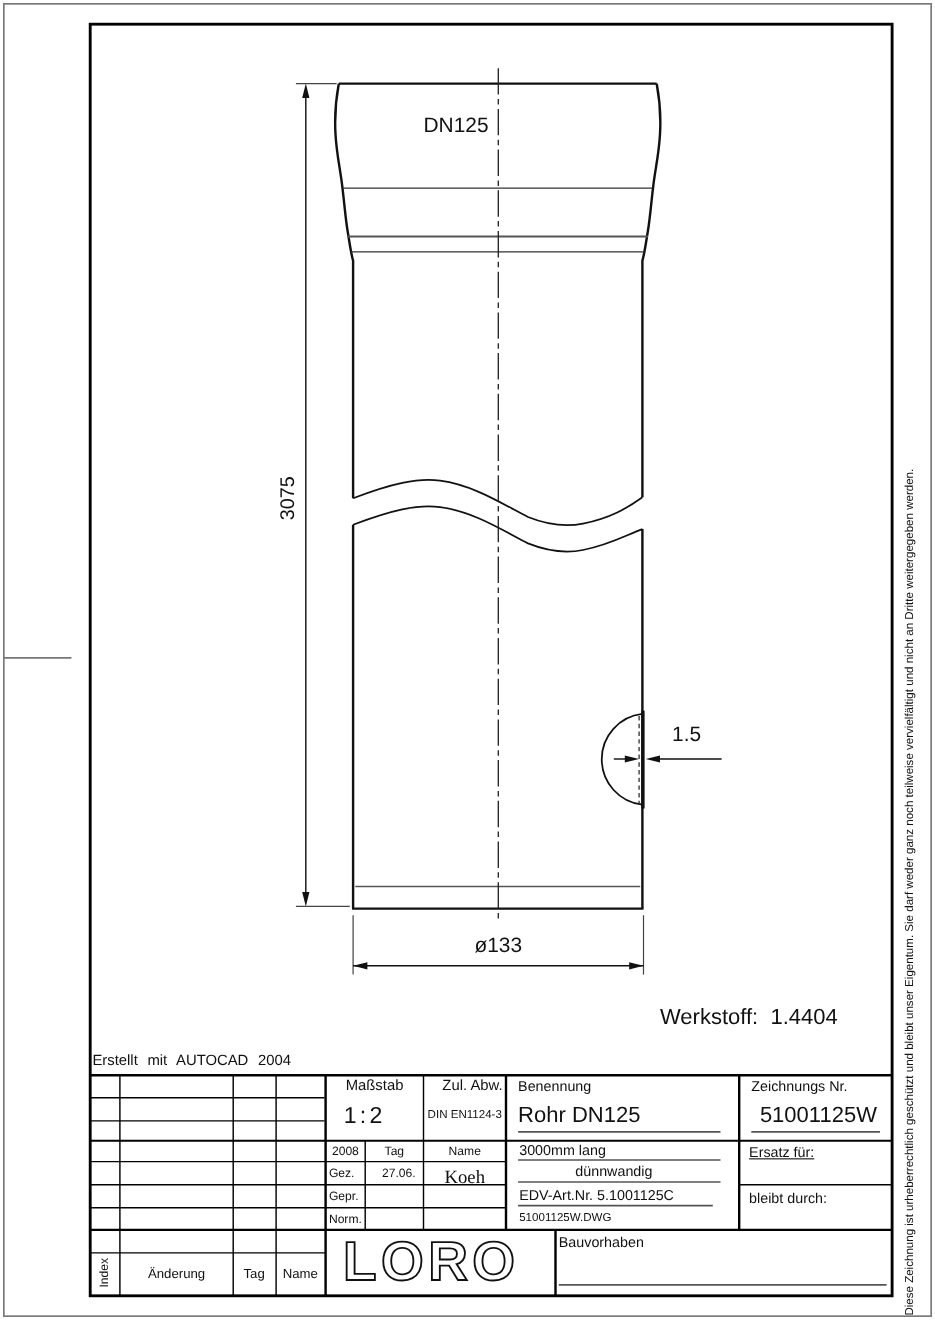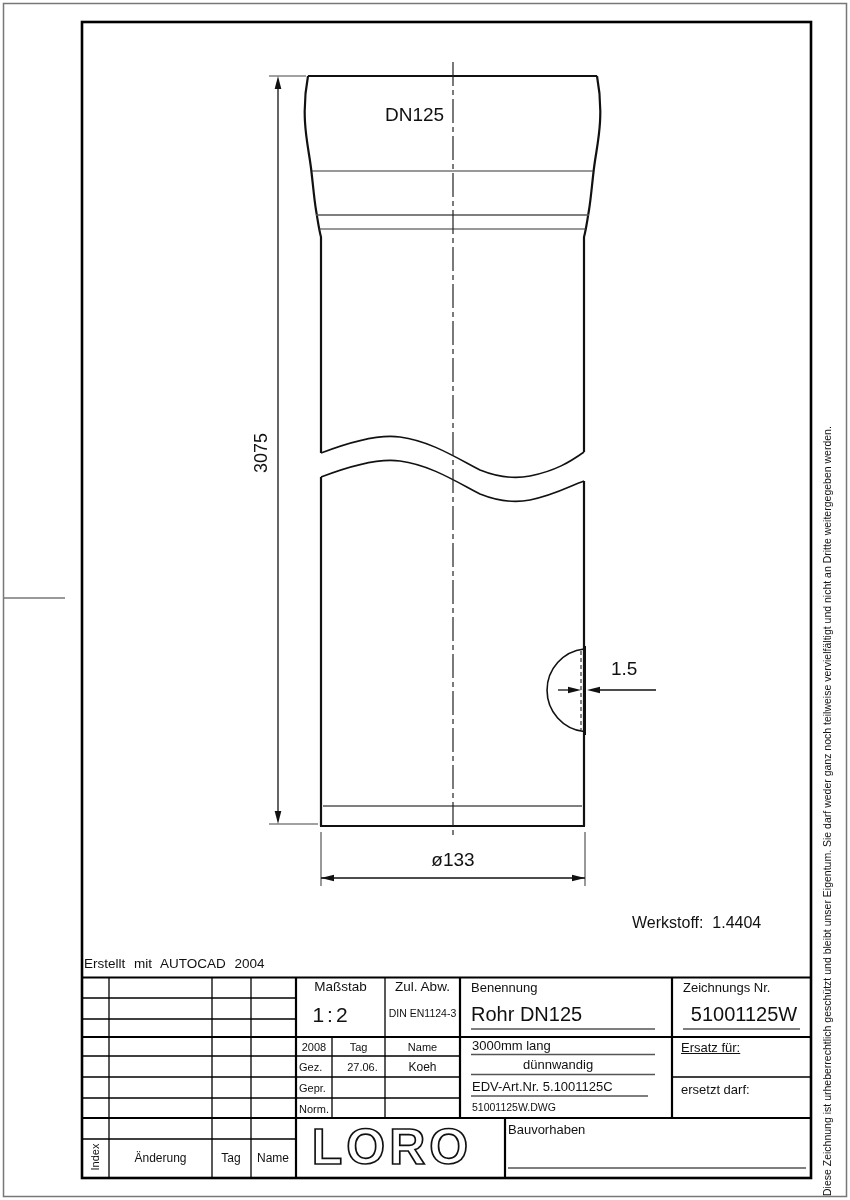--- a/index.html
+++ b/index.html
@@ -96,51 +96,51 @@
       <path d="M508,1168 L806,1168" stroke="#555" stroke-width="1.5"></path>
     </g>
 
     <text x="392" y="1164" text-anchor="middle" font-family="Liberation Sans, sans-serif" font-size="50" font-weight="bold" letter-spacing="4" fill="none" stroke="#111" stroke-width="1.7">LORO</text>
   </svg>
 
   <div class="t" style="left:385px;top:105px;font-size:19px;">DN125</div>
   <div class="t c rot" style="left:227px;top:443px;width:70px;font-size:18px;">3075</div>
   <div class="t c" style="left:403px;top:850px;width:100px;font-size:19px;">ø133</div>
   <div class="t" style="left:611px;top:659px;font-size:19px;">1.5</div>
-  <div class="t" style="left:600px;top:914px;font-size:16px;margin-left:32px;">Werkstoff:  1.4404</div>
+  <div class="t" style="left:600px;top:914px;font-size:20px;">Werkstoff:  1.4404</div>
   <div class="t" style="left:84px;top:957px;font-size:13.5px;word-spacing:5px;">Erstellt mit AUTOCAD 2004</div>
 
   <div class="t" style="left:822px;top:1196px;width:862px;font-size:10.5px;transform:rotate(-90deg);transform-origin:0 0;">Diese Zeichnung ist urheberrechtlich geschützt und bleibt unser Eigentum. Sie darf weder ganz noch teilweise vervielfältigt und nicht an Dritte weitergegeben werden.</div>
 
   <div class="t c" style="left:297px;top:980px;width:87px;font-size:13.5px;">Maßstab</div>
   <div class="t c" style="left:297px;top:1003px;width:69px;font-size:21px;letter-spacing:3px;">1:2</div>
-  <div class="t c" style="left:386px;top:980px;width:73px;font-size:13.5px;">Zul. Abw.</div>
+  <div class="t c" style="left:386px;top:980px;width:87px;font-size:13.5px;">Zul. Abw.</div>
   <div class="t c" style="left:386px;top:1008px;width:73px;font-size:10.5px;">DIN EN1124-3</div>
 
   <div class="t c" style="left:297px;top:1041px;width:34px;font-size:11px;">2008</div>
   <div class="t c" style="left:333px;top:1041px;width:51px;font-size:11px;">Tag</div>
   <div class="t c" style="left:386px;top:1041px;width:73px;font-size:11px;">Name</div>
   <div class="t" style="left:299px;top:1061px;font-size:11px;">Gez.</div>
   <div class="t c" style="left:333px;top:1061px;width:59px;font-size:11px;">27.06.</div>
-  <div class="t c" style="left:386px;top:1061px;width:73px;font-size:12px;">Koeh</div>
+  <div class="t c" style="left:386px;top:1061px;width:73px;font-size:17px;font-family:Liberation Serif, serif;">Koeh</div>
   <div class="t" style="left:299px;top:1082px;font-size:11px;">Gepr.</div>
   <div class="t" style="left:299px;top:1103px;font-size:11px;">Norm.</div>
 
   <div class="t" style="left:471px;top:981px;font-size:13px;">Benennung</div>
   <div class="t" style="left:471px;top:1003px;font-size:20px;">Rohr DN125</div>
   <div class="t" style="left:683px;top:981px;font-size:13px;">Zeichnungs Nr.</div>
   <div class="t c" style="left:672px;top:1003px;width:144px;font-size:20px;">51001125W</div>
 
   <div class="t" style="left:472px;top:1039px;font-size:13px;">3000mm lang</div>
   <div class="t" style="left:484px;top:1058px;font-size:13px;margin-left:39px;">dünnwandig</div>
   <div class="t" style="left:472px;top:1080px;font-size:13px;">EDV-Art.Nr. 5.1001125C</div>
   <div class="t" style="left:472px;top:1102px;font-size:10.5px;">51001125W.DWG</div>
 
   <div class="t" style="left:681px;top:1041px;font-size:13px;text-decoration:underline;">Ersatz für:</div>
-  <div class="t" style="left:681px;top:1083px;font-size:13px;">ersetzt darf:</div>
+  <div class="t" style="left:681px;top:1083px;font-size:13px;">bleibt durch:</div>
   <div class="t" style="left:508px;top:1123px;font-size:13px;">Bauvorhaben</div>
 
   <div class="t c rot" style="left:75px;top:1151px;width:40px;font-size:11px;">Index</div>
   <div class="t c" style="left:110px;top:1152px;width:101px;font-size:12px;">Änderung</div>
   <div class="t c" style="left:212px;top:1152px;width:38px;font-size:12px;">Tag</div>
   <div class="t c" style="left:251px;top:1152px;width:44px;font-size:12px;">Name</div>
 
 </div>
 
 </body></html>

